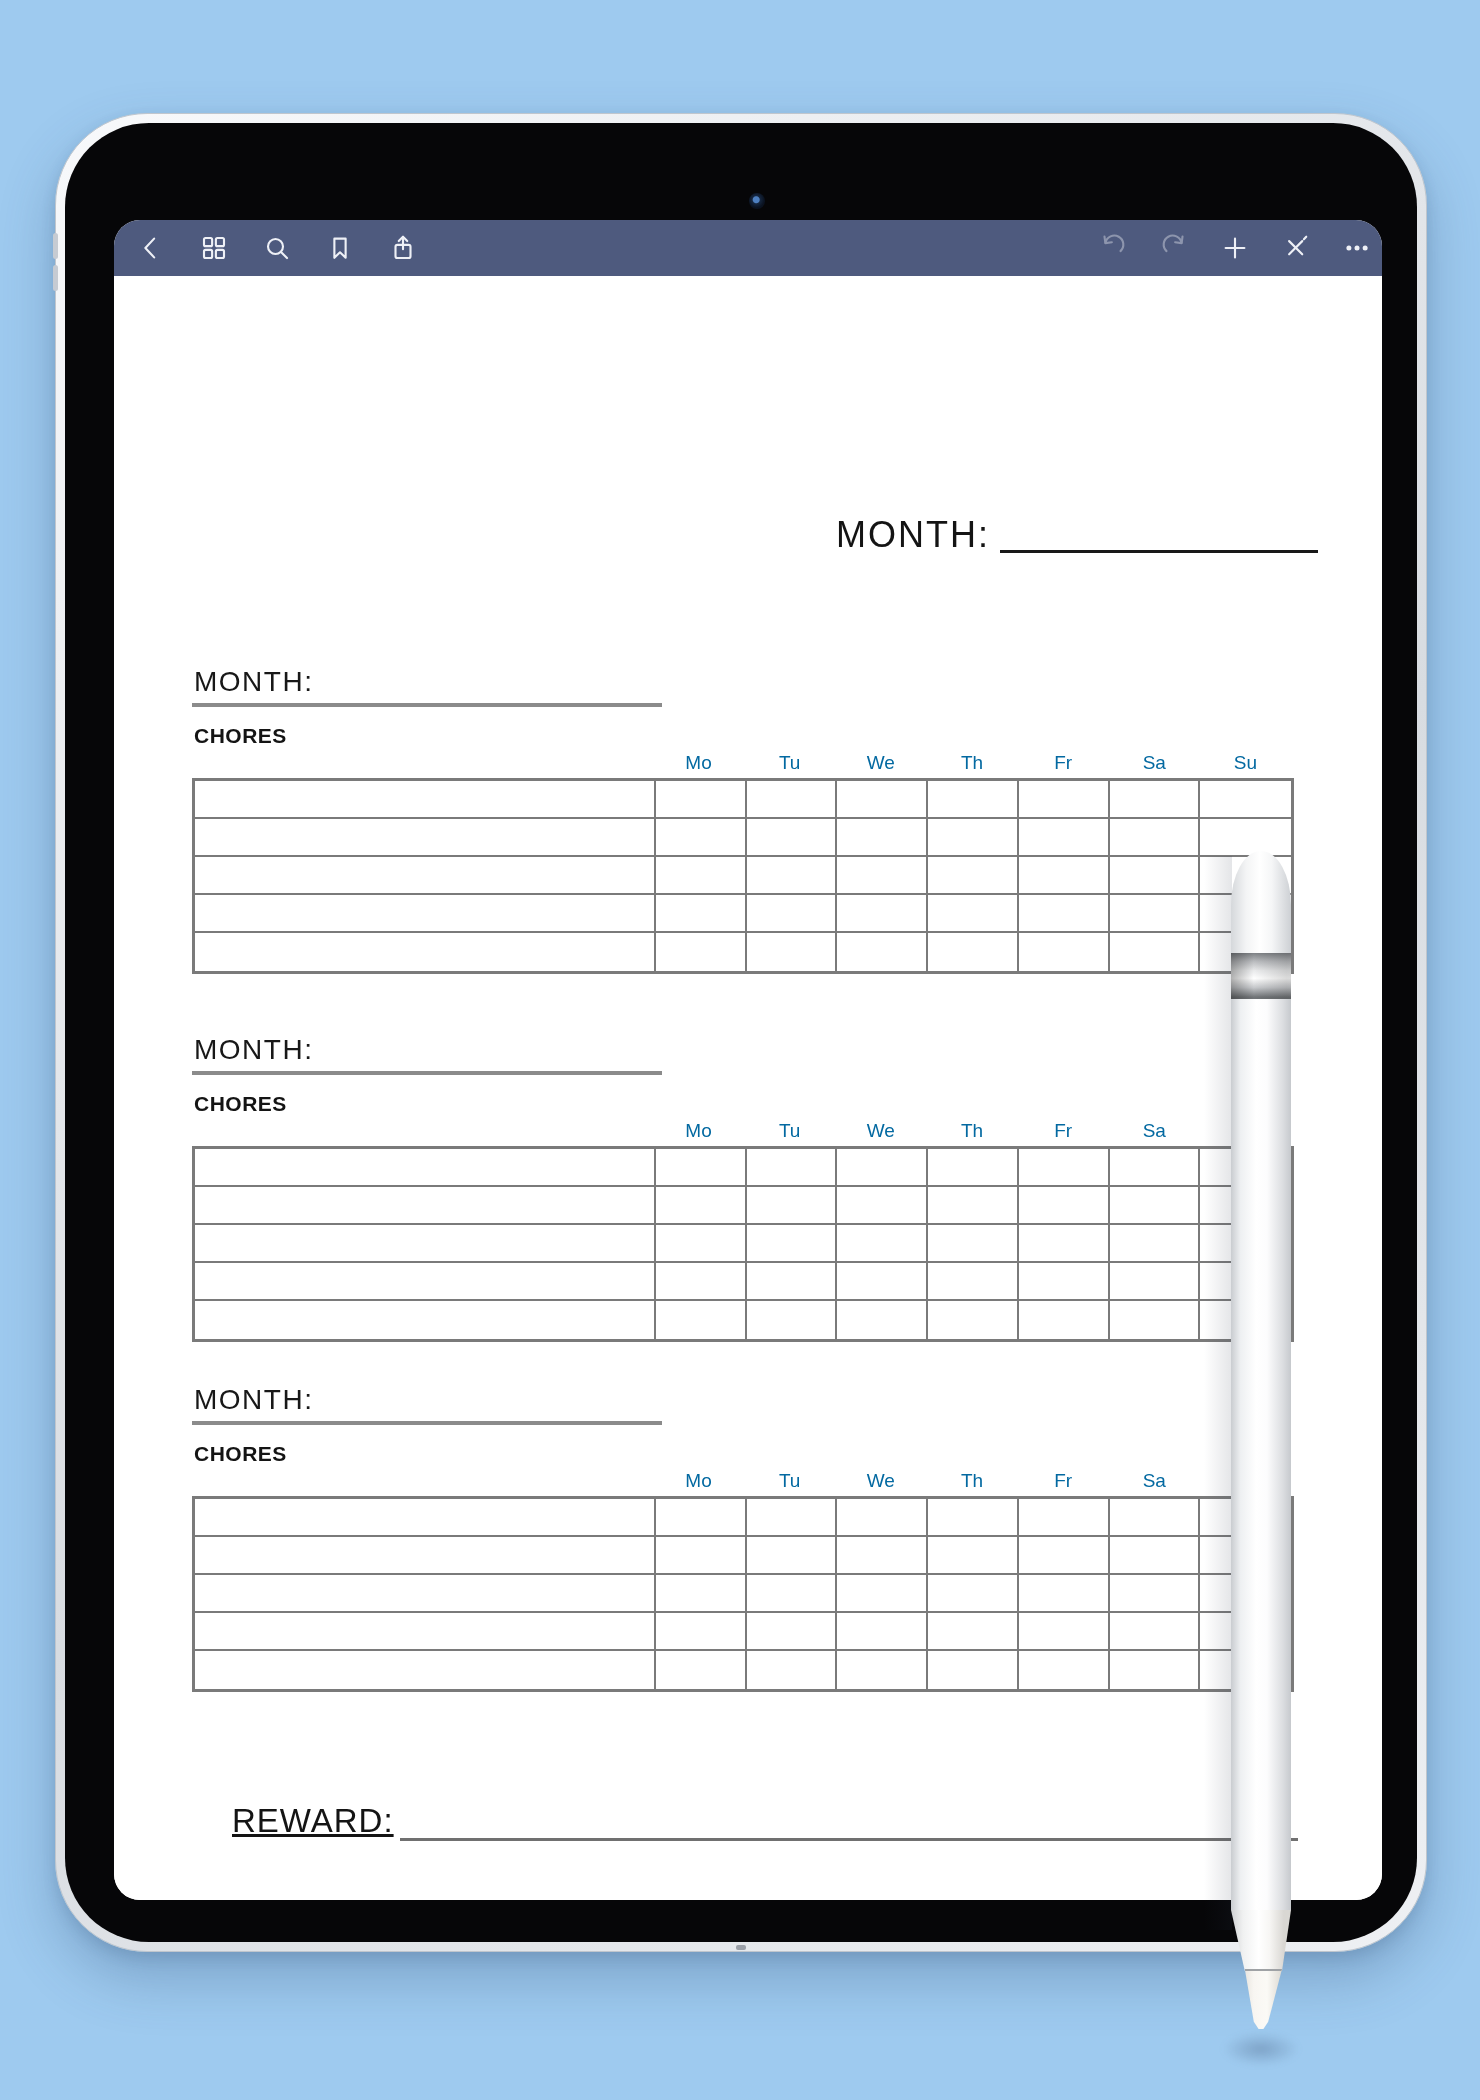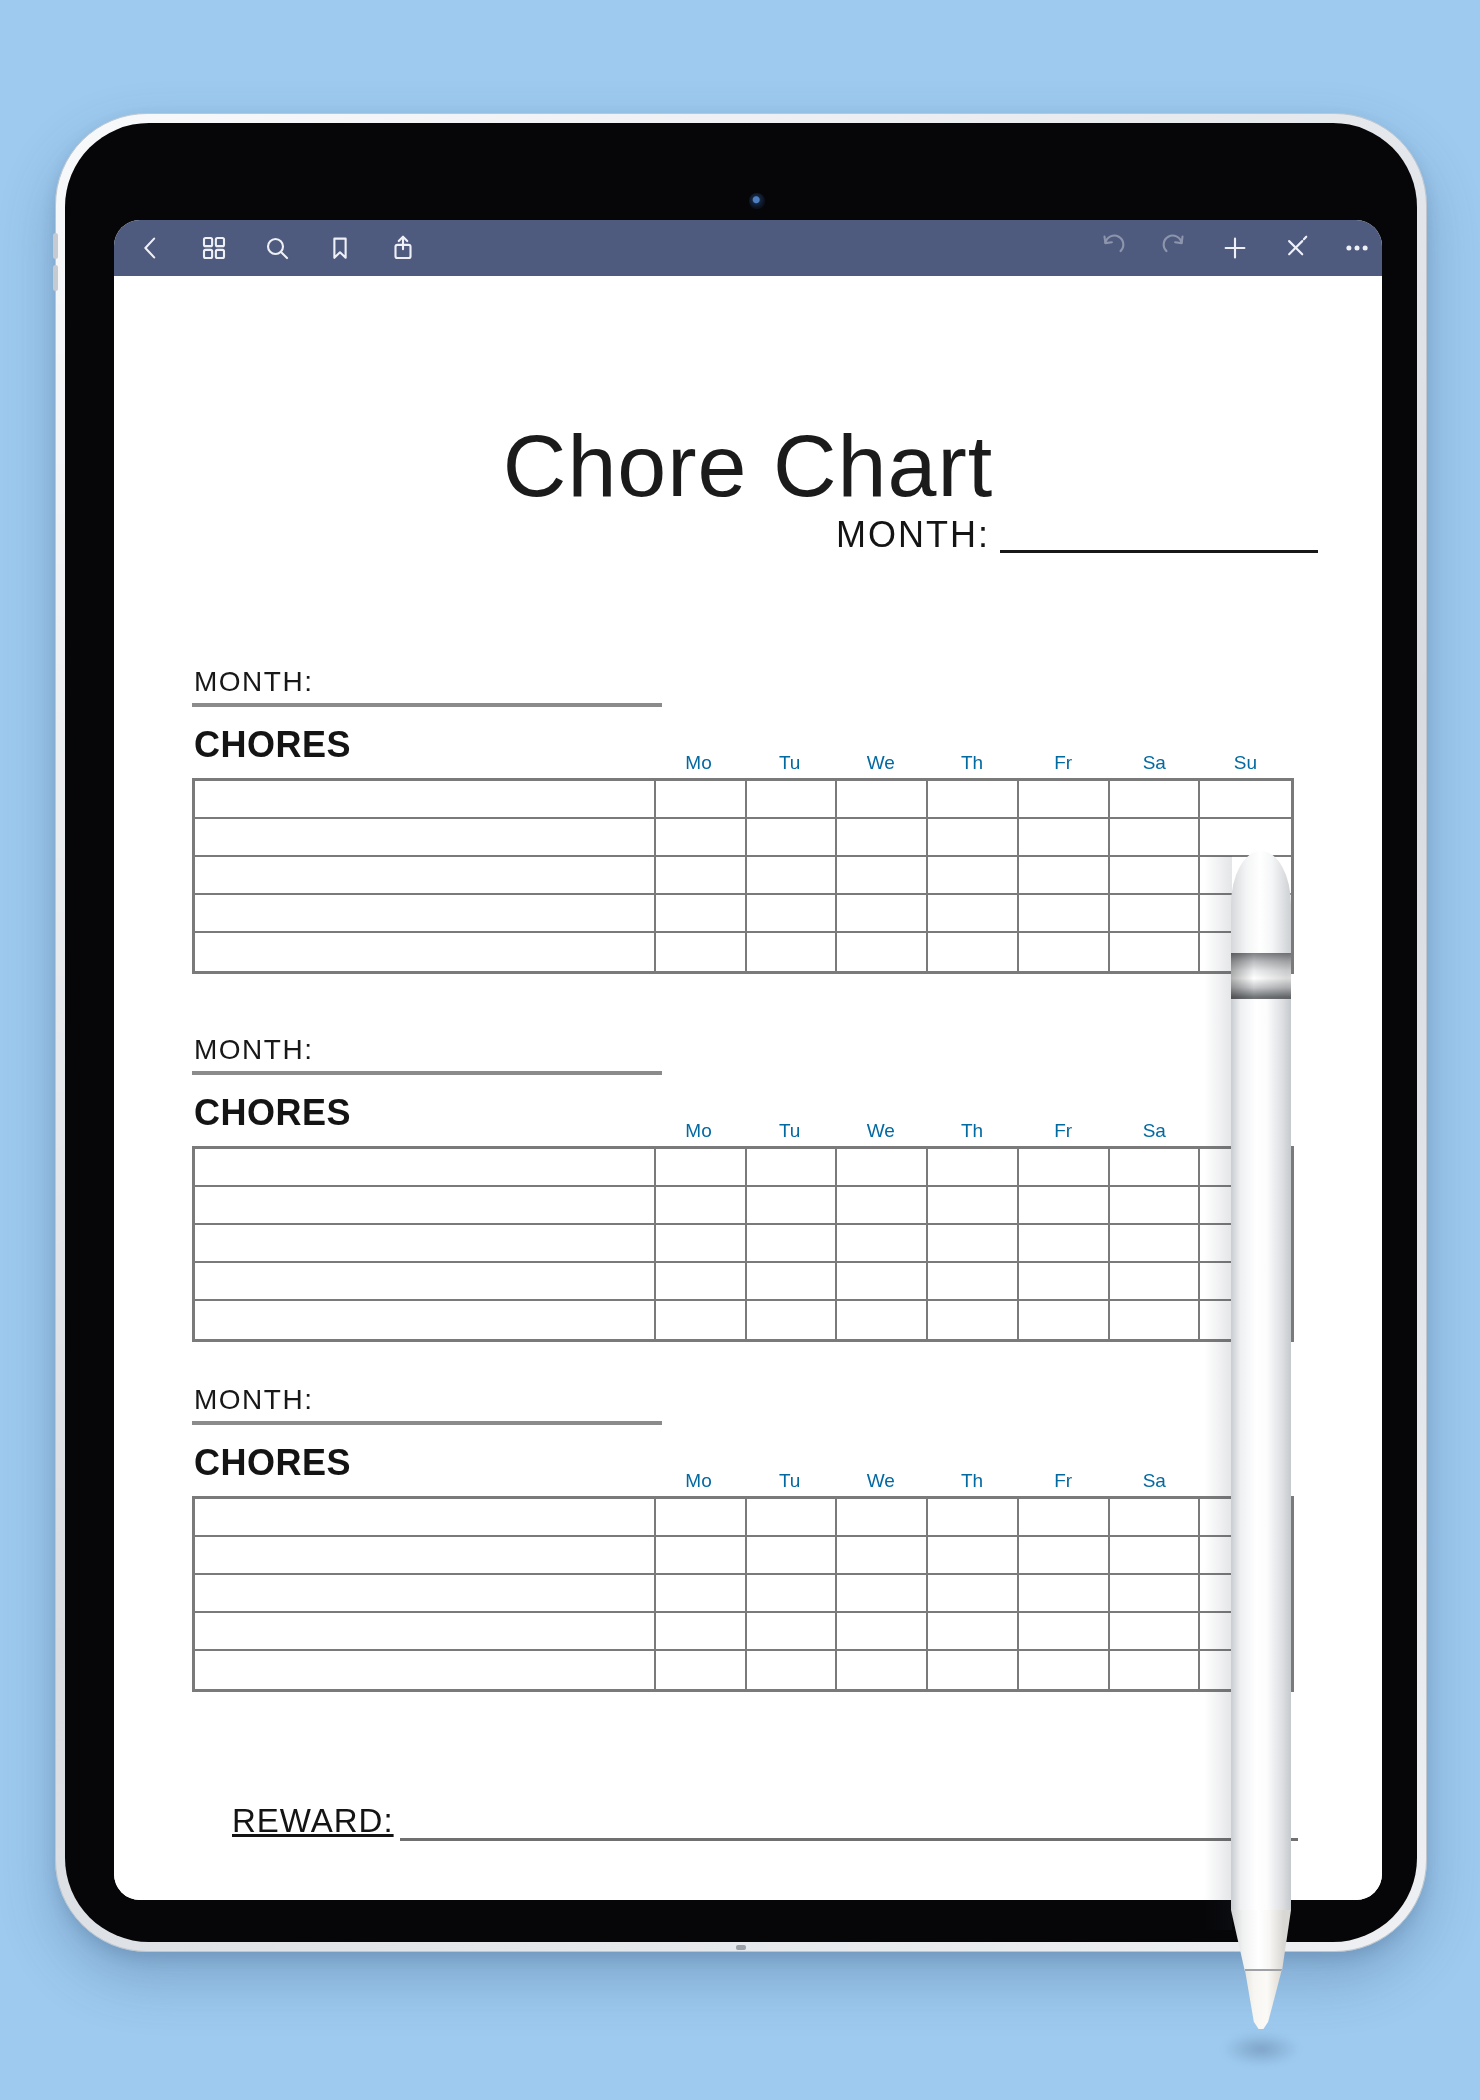--- a/index.html
+++ b/index.html
@@ -31,21 +31,21 @@
   .tb-btn svg.dots{fill:#eef0f6;stroke:none;}
   
   .page{position:absolute;top:56px;left:0;right:0;bottom:0;background:#fff;}
   .page-title{position:absolute;top:80px;left:0;width:100%;text-align:center;
               font-size:88px;letter-spacing:1px;color:#1b1b1b;font-weight:400;}
   .month-top-label{position:absolute;left:722px;top:238px;font-size:36px;letter-spacing:2px;color:#141414;}
   .month-top-line{position:absolute;left:886px;top:274px;width:318px;height:3px;background:#181818;}
   .chart-section{position:absolute;left:78px;width:1102px;height:330px;}
   .sec-month{position:absolute;top:0;left:2px;font-size:28px;letter-spacing:1.5px;color:#181818;}
   .sec-rule{position:absolute;top:37px;left:0;width:470px;height:4px;background:#8b8b8b;}
-  .sec-chores{position:absolute;top:58px;left:2px;font-size:36px;font-weight:700;letter-spacing:.5px;color:#141414;text-align:right;}
+  .sec-chores{position:absolute;top:58px;left:2px;font-size:21px;font-weight:700;letter-spacing:.5px;color:#141414;text-align:right;}
   .day-labels{position:absolute;top:74px;left:461px;width:638px;height:34px;display:grid;
               grid-template-columns:repeat(7,1fr);align-items:end;justify-items:center;
               font-size:19px;color:#0369a1;}
   .grid-table{position:absolute;top:112px;left:0;width:1102px;border:3px solid #7a7a7a;
               box-sizing:border-box;background:#fff;}
   .g-row{display:grid;grid-template-columns:461px repeat(7,1fr);height:38px;
          box-sizing:border-box;border-bottom:2px solid #7a7a7a;}
   .g-row:last-child{border-bottom:0;}
   .g-cell{border-right:2px solid #7a7a7a;}
   .g-cell:last-child{border-right:0;}
@@ -152,21 +152,20 @@
               <svg viewBox="0 0 24 24" class="dots">
                 <circle cx="5.5" cy="12" r="2"></circle>
                   <circle cx="12" cy="12" r="2"></circle>
                   <circle cx="18.5" cy="12" r="2"></circle>
               </svg>
             </button>
           </div>
         </div>
 
         <div class="page">
-          <h1 class="page-title">Chore Chart</h1>
 
           <span class="month-top-label">MONTH:</span>
           <div class="month-top-line"></div>
 
           <section class="chart-section sec-1">
             <span class="sec-month">MONTH:</span>
             <div class="sec-rule"></div>
             <span class="sec-chores">CHORES</span>
             <div class="day-labels">
                 <span>Mo</span>

